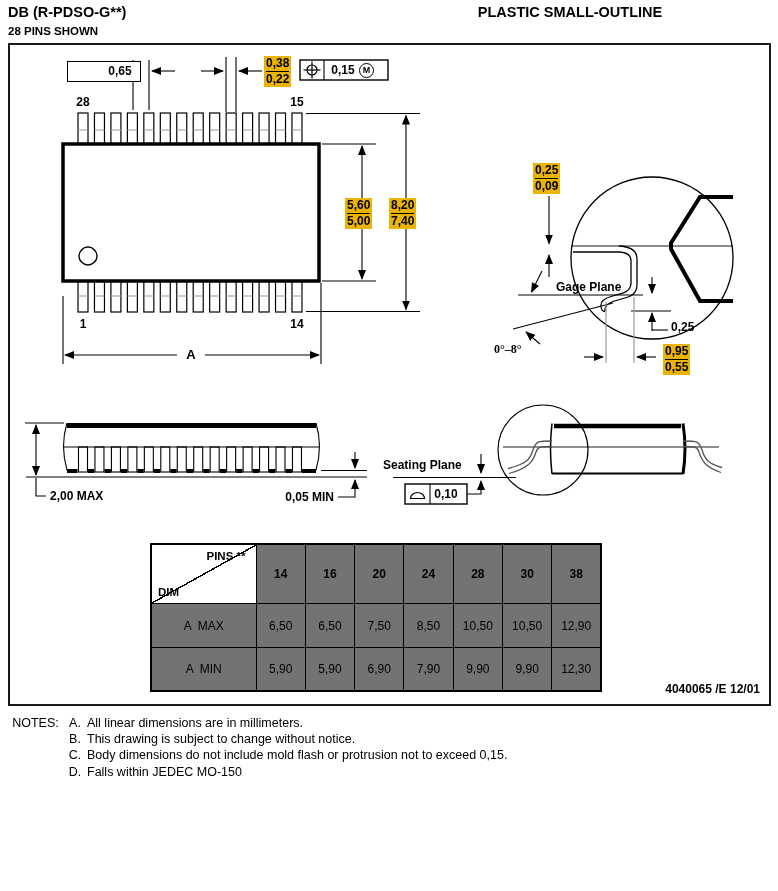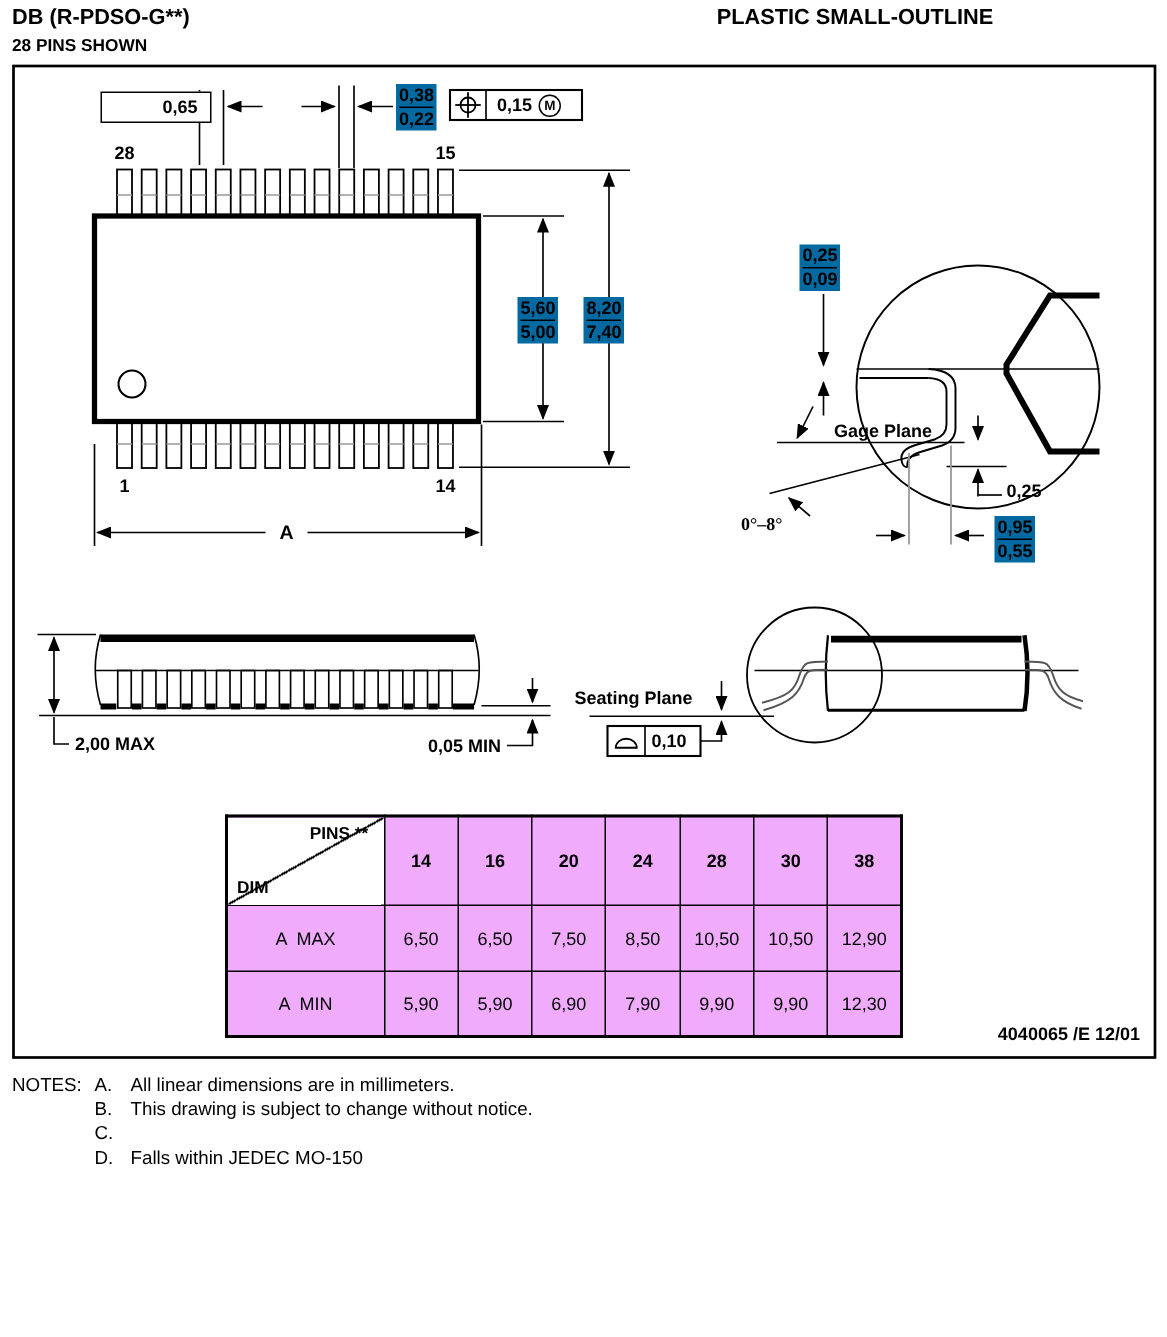--- a/index.html
+++ b/index.html
@@ -4,40 +4,40 @@
 <style>
   html,body{margin:0;padding:0;background:#fff;}
   body{position:relative;width:778px;height:891px;font-family:"Liberation Sans",sans-serif;color:#000;overflow:hidden;}
   #drawing{position:absolute;left:0;top:0;}
   .lbl{position:absolute;font:bold 12px/14px "Liberation Sans",sans-serif;white-space:pre;}
   .ctr{text-align:center;}
   .rgt{text-align:right;}
   .h-left{position:absolute;left:8px;top:4px;font:bold 14.5px "Liberation Sans",sans-serif;}
   .h-right{position:absolute;left:370px;top:4px;width:400px;text-align:center;font:bold 14.5px "Liberation Sans",sans-serif;}
   .h-sub{position:absolute;left:8px;top:25px;font:bold 11.5px "Liberation Sans",sans-serif;}
-  .frac{position:absolute;font:bold 12px/15px "Liberation Sans",sans-serif;text-align:center;background:#0369a1;padding:0 2px;}
+  .frac{position:absolute;font:bold 12px/15px "Liberation Sans",sans-serif;text-align:center;background:#eab308;padding:0 2px;}
   .frac .den{border-top:1.5px solid #000;}
   .dimbox{position:absolute;left:67px;top:61px;width:40px;height:19px;border:1.4px solid #000;background:#fff;
           font:bold 12px/19px "Liberation Sans",sans-serif;text-align:center;padding-left:32px;}
   .mcirc{position:absolute;left:359px;top:63px;width:13px;height:13px;border:1.2px solid #000;border-radius:50%;
          font:bold 9px/13px "Liberation Sans",sans-serif;text-align:center;}
   .alabel{position:absolute;left:177px;top:346px;width:28px;background:#fff;text-align:center;
           font:bold 13px/18px "Liberation Sans",sans-serif;}
   .dimtable{position:absolute;left:150px;top:543px;width:450px;border-collapse:collapse;table-layout:fixed;
-            border:2px solid #000;background:#f0abfc;}
+            border:2px solid #000;background:#737373;}
   .dimtable td{border:1.5px solid #000;text-align:center;font:12px "Liberation Sans",sans-serif;white-space:pre;}
   .dimtable tr.hd td{font-weight:bold;}
   .dimtable tr:nth-child(1){height:43px;}
   .dimtable tr:nth-child(2){height:44px;}
   .dimtable tr:nth-child(3){height:43px;}
   .corner{position:relative;background:linear-gradient(to bottom right,#fff 49.3%,#000 49.3%,#000 50.7%,#fff 50.7%);}
   .corner .top{position:absolute;top:5px;right:10px;font:bold 11.5px "Liberation Sans",sans-serif;}
   .corner .bot{position:absolute;bottom:5px;left:6px;font:bold 11.5px "Liberation Sans",sans-serif;}
   .docnum{position:absolute;left:558px;top:682px;width:202px;text-align:right;font:bold 12px "Liberation Sans",sans-serif;}
-  .notes{position:absolute;left:8px;top:715px;font:12.5px/16.2px "Liberation Sans",sans-serif;}
+  .notes{position:absolute;left:8px;top:715px;font:12.5px/16.2px "Liberation Sans",sans-serif;text-align:center;}
   .note-row{display:flex;}
   .note-label{width:55px;}
   .note-letter{width:24px;}
 </style>
 </head>
 <body>
 
 <svg id="drawing" width="778" height="891" viewBox="0 0 778 891">
   <defs>
     <marker id="arr" viewBox="0 0 10 8" markerWidth="10" markerHeight="8" refX="9" refY="4" orient="auto-start-reverse" markerUnits="userSpaceOnUse">
@@ -342,19 +342,20 @@
     <span class="note-text">All linear dimensions are in millimeters.</span>
   </div>
   <div class="note-row">
     <span class="note-label"></span>
     <span class="note-letter">B.</span>
     <span class="note-text">This drawing is subject to change without notice.</span>
   </div>
   <div class="note-row">
     <span class="note-label"></span>
     <span class="note-letter">C.</span>
+    <span class="note-text">Body dimensions do not include mold flash or protrusion not to exceed 0,15.</span>
   </div>
   <div class="note-row">
     <span class="note-label"></span>
     <span class="note-letter">D.</span>
     <span class="note-text">Falls within JEDEC MO-150</span>
   </div>
 </div>
 
 </body></html>

